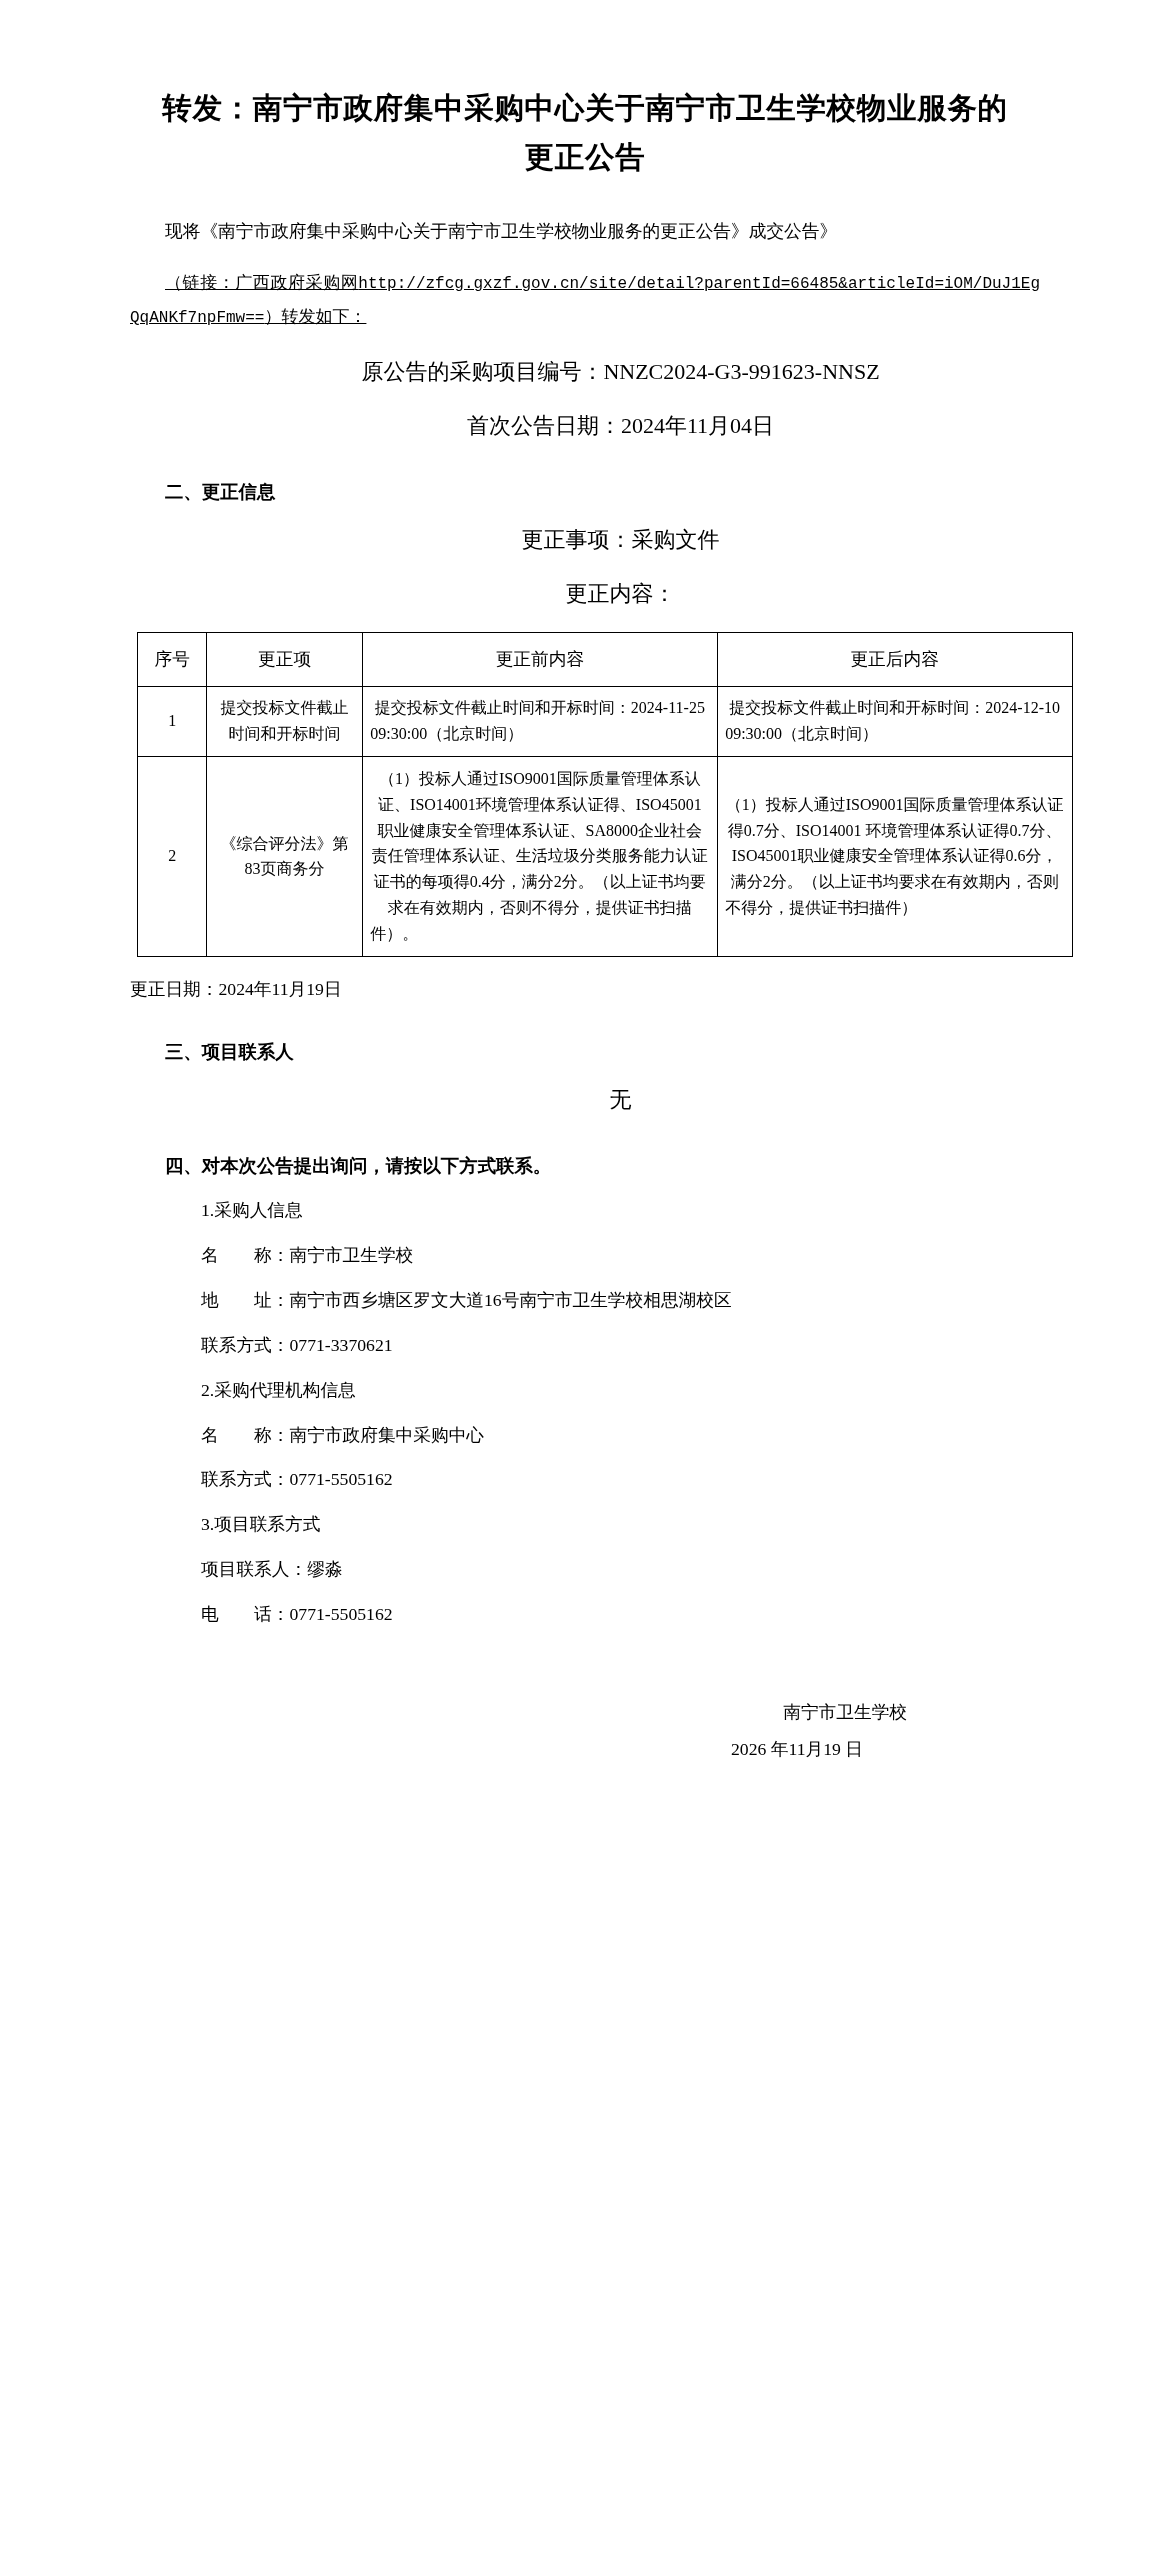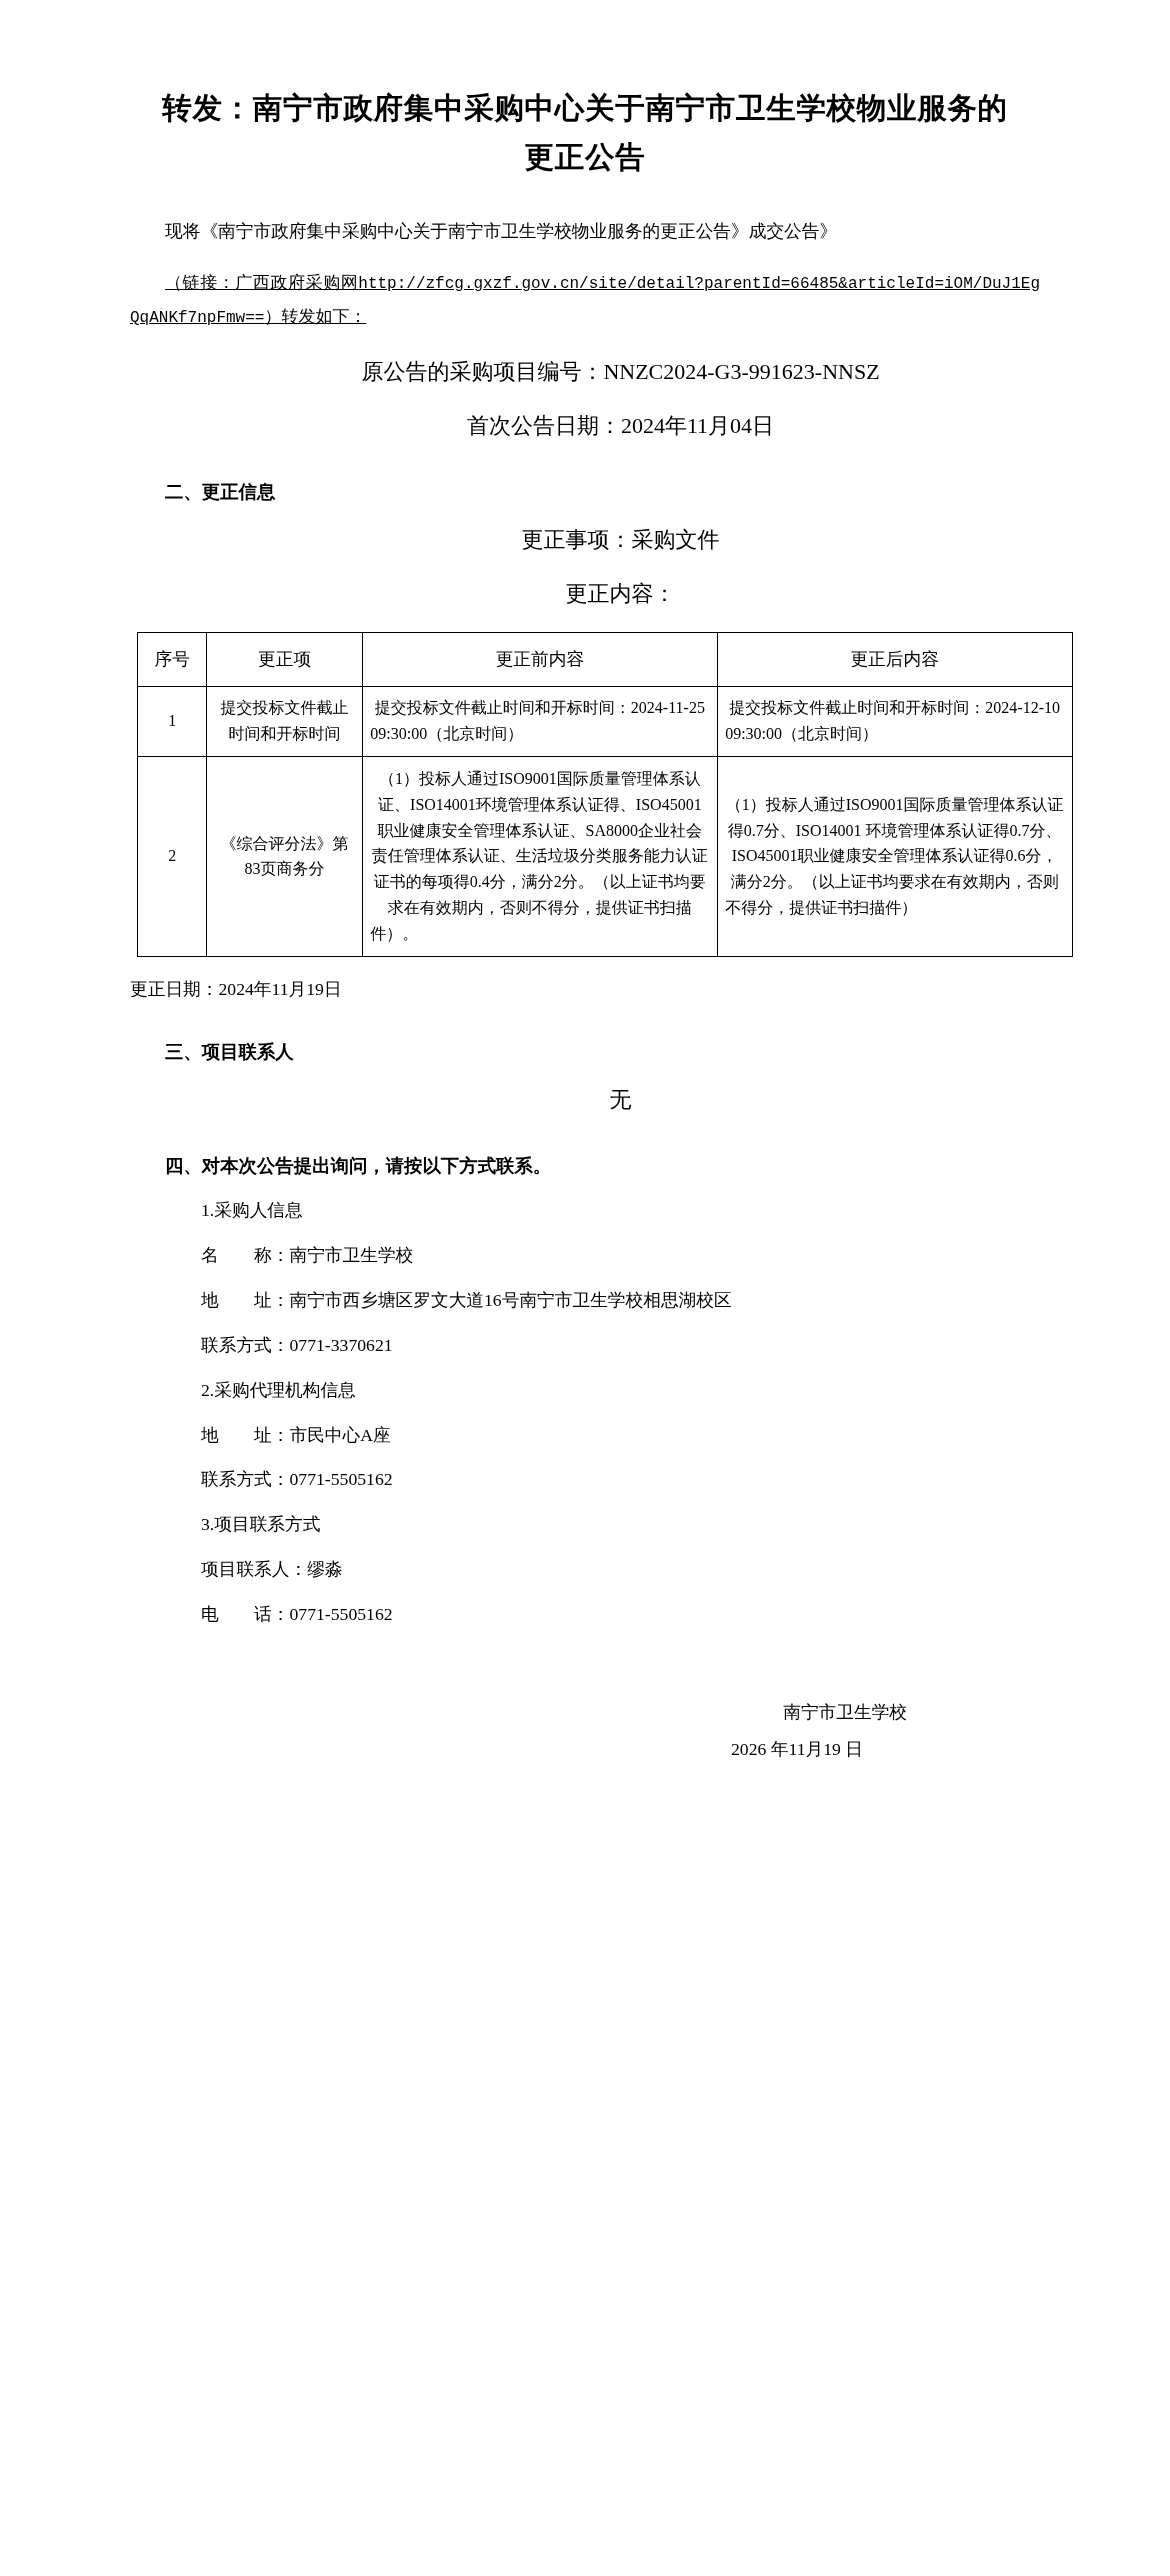--- a/index.html
+++ b/index.html
@@ -183,21 +183,21 @@
   <p class="body-line">无</p>
 
   <h2 class="sec">四、对本次公告提出询问，请按以下方式联系。</h2>
 
   <p class="contact-line">1.采购人信息</p>
   <p class="contact-line"><span>名　　称：</span><span>南宁市卫生学校</span></p>
   <p class="contact-line"><span>地　　址：</span><span>南宁市西乡塘区罗文大道16号南宁市卫生学校相思湖校区</span></p>
   <p class="contact-line"><span>联系方式：</span><span>0771-3370621</span></p>
 
   <p class="contact-line">2.采购代理机构信息</p>
-  <p class="contact-line"><span>地　　址：</span><span>市民中心A座</span></p>
+  <p class="contact-line"><span>名　　称：</span><span>南宁市政府集中采购中心</span></p>
   <p class="contact-line"><span>联系方式：</span><span>0771-5505162</span></p>
 
   <p class="contact-line">3.项目联系方式</p>
   <p class="contact-line"><span>项目联系人：</span><span>缪淼</span></p>
   <p class="contact-line"><span>电　　话：</span><span>0771-5505162</span></p>
 
   <div class="sign">
     <div>南宁市卫生学校</div>
     <div class="date">2026 年11月19 日</div>
   </div>

